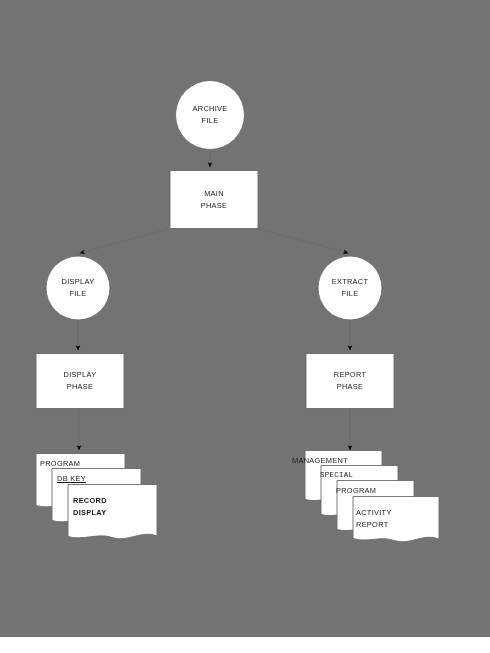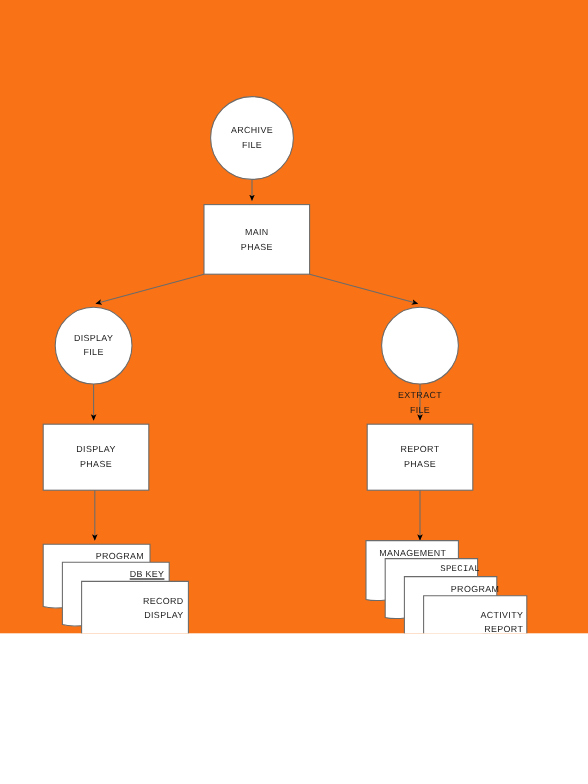--- a/index.html
+++ b/index.html
@@ -6,22 +6,22 @@
     margin: 0;
     padding: 0;
     background: #ffffff;
   }
   body {
     font-family: "Liberation Sans", sans-serif;
   }
   #canvas {
     position: relative;
     width: 490px;
-    height: 528px;
-    background: #f97316;
+    height: 637px;
+    background: #737373;
     overflow: hidden;
   }
   #flow-svg {
     position: absolute;
     left: 0;
     top: 0;
     width: 490px;
     height: 653px;
   }
   .node-label {
@@ -30,21 +30,21 @@
     font-family: "Liberation Sans", sans-serif;
     font-size: 7.4px;
     line-height: 11.5px;
     color: #1a1a1a;
     letter-spacing: 0.3px;
     white-space: pre-line;
     pointer-events: none;
   }
   .doc-label {
     position: absolute;
-    text-align: right;
+    text-align: left;
     font-family: "Liberation Sans", sans-serif;
     font-size: 7.4px;
     line-height: 11.5px;
     color: #1a1a1a;
     letter-spacing: 0.3px;
     white-space: pre-line;
     pointer-events: none;
   }
 </style>
 </head>
@@ -102,34 +102,34 @@
 
   <div class="node-label" style="left:170px; top:103px; width:80px;">ARCHIVE
 FILE</div>
 
   <div class="node-label" style="left:174px; top:188px; width:80px;text-align:center;">MAIN
 PHASE</div>
 
   <div class="node-label" style="left:38px; top:276px; width:80px;">DISPLAY
 FILE</div>
 
-  <div class="node-label" style="left:310px; top:276px; width:80px;margin-top:48px;">EXTRACT
+  <div class="node-label" style="left:310px; top:276px; width:80px;">EXTRACT
 FILE</div>
 
   <div class="node-label" style="left:40px; top:369px; width:80px;">DISPLAY
 PHASE</div>
 
   <div class="node-label" style="left:310px; top:369px; width:80px;">REPORT
 PHASE</div>
 
   <div class="doc-label" style="left:40px; top:458px; width:80px;">PROGRAM</div>
 
   <div class="doc-label" style="left:57px; top:473px; width:80px;text-decoration:underline;">DB KEY</div>
 
-  <div class="doc-label" style="left:73px; top:495px; width:80px;">RECORD
+  <div class="doc-label" style="left:73px; top:495px; width:80px;font-weight:bold;">RECORD
 DISPLAY</div>
 
   <div class="doc-label" style="left:292px; top:455px; width:80px;">MANAGEMENT</div>
 
   <div class="doc-label" style="left:320px; top:470px; width:80px;font-family:Liberation Mono, monospace;">SPECIAL</div>
 
   <div class="doc-label" style="left:336px; top:485px; width:80px;">PROGRAM</div>
 
   <div class="doc-label" style="left:356px; top:507px; width:80px;">ACTIVITY
 REPORT</div>

